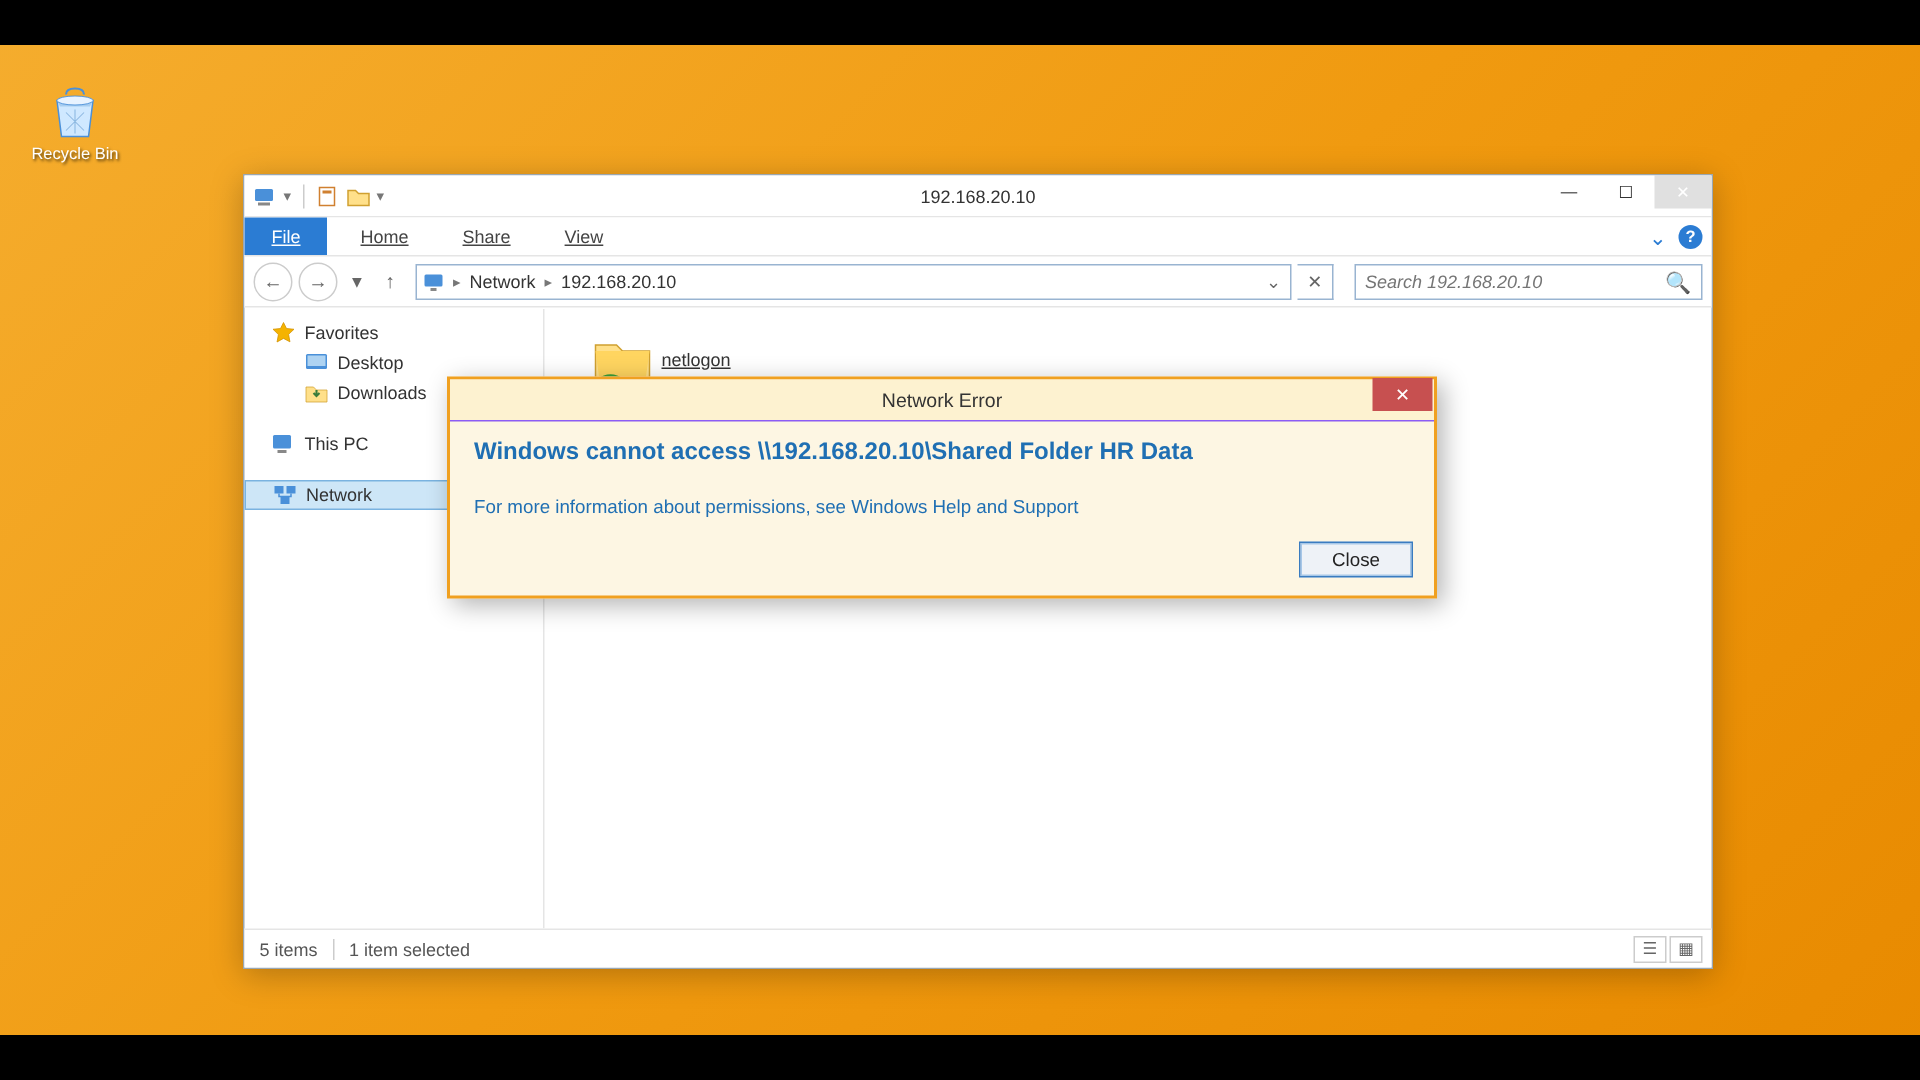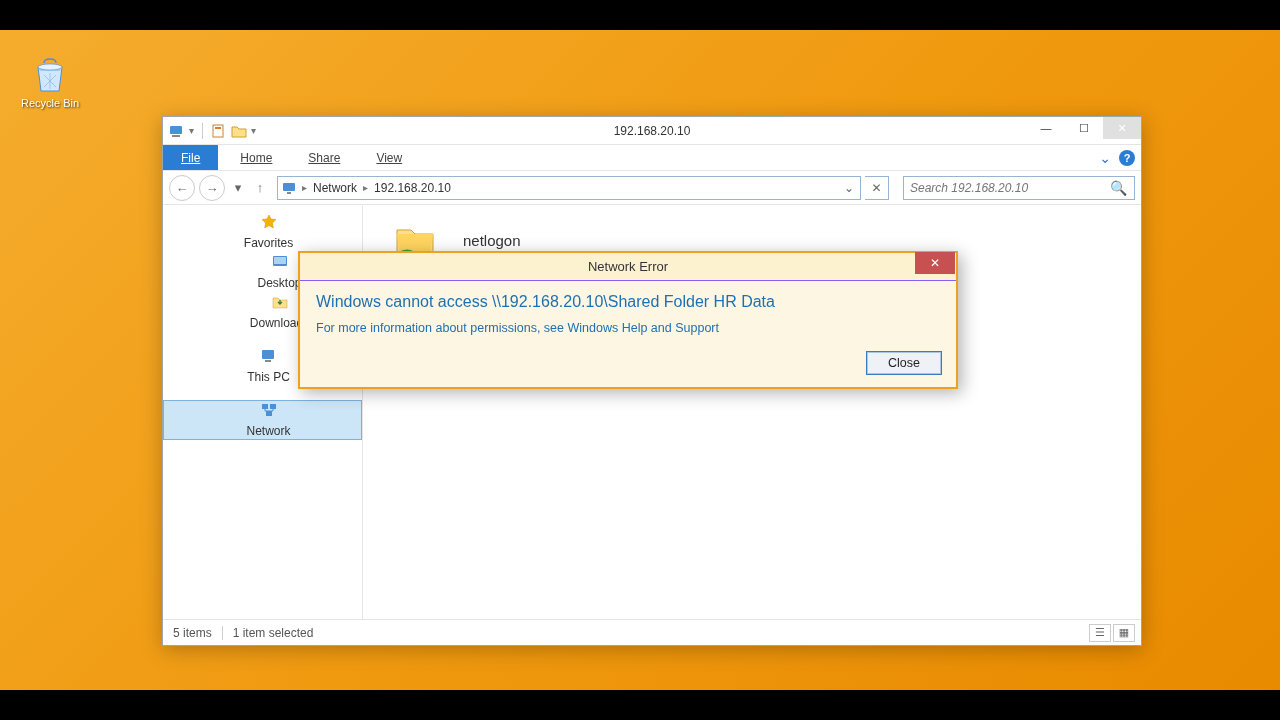--- a/index.html
+++ b/index.html
@@ -107,31 +107,31 @@
   
   
   .body-split { position: absolute; top: 89px; bottom: 26px; left: 0; right: 0; display: flex; }
   .navtree {
     width: 200px; border-right: 1px solid #e5e5e5; padding-top: 6px;
     font-size: 12px; color: #333;
   }
   .tree-group { margin-bottom: 14px; }
   .tree-item {
     display: flex; align-items: center; padding: 2px 6px 2px 22px; gap: 6px; cursor: pointer;
-    white-space: nowrap; overflow: hidden; flex-direction: column;
+    white-space: nowrap; overflow: hidden;
   }
   .tree-item.lvl1 { padding-left: 18px; }
   .tree-item.lvl2 { padding-left: 40px; }
   .tree-item.sel { background: #cde6f7; border: 1px solid #7ab3e0; padding-top:1px; padding-bottom:1px; }
   .tree-ico { width: 16px; height: 16px; flex-shrink: 0; }
   
   .content { flex: 1; position: relative; padding: 10px 20px; }
   .folder-item {
-    position: absolute; display: flex; align-items: center; gap: 26px;
-    font-size: 15px; color: #333; cursor: pointer;
+    position: absolute; display: flex; align-items: center; gap: 4px;
+    font-size: 12px; color: #333; cursor: pointer; text-decoration: underline;
   }
   .folder-item .folder-ico { width: 44px; height: 40px; position: relative; }
   
   
   .statusbar {
     position: absolute; bottom: 0; left: 0; right: 0; height: 26px;
     border-top: 1px solid #e5e5e5; background: #fff;
     display: flex; align-items: center; padding: 0 10px; font-size: 12px; color: #555;
   }
   .statusbar .sep { width: 1px; height: 14px; background: #ccc; margin: 0 10px; }
@@ -151,21 +151,21 @@
     height: 28px; background: #fdf2d0; display: flex; align-items: center; justify-content: center;
     position: relative; font-size: 13px; color: #333;
     border-bottom: 1px solid #8b5cf6;
   }
   .dlg-close {
     position: absolute; right: 1px; top: -1px; width: 40px; height: 22px;
     background: #c75050; color: #fff; display: flex; align-items: center; justify-content: center;
     font-size: 12px; cursor: pointer;
   }
   .dialog-body { padding: 12px 16px 8px; font-size: 12.5px; color: #333; }
-  .dlg-heading { color: #1f6fb3; font-size: 16px; margin-bottom: 10px; }
+  .dlg-heading { color: #1f6fb3; font-size: 16px; margin-bottom: 20px; font-weight: bold; }
   .dlg-msg { line-height: 1.4; margin-bottom: 10px; }
   .dlg-link { color: #1f6fb3; cursor: pointer; }
   .dialog-buttons {
     padding: 8px 14px 12px; text-align: right;
   }
   .dlg-btn {
     display: inline-block; min-width: 76px; padding: 4px 18px; font-size: 12.5px;
     background: #eef2f7; border: 1px solid #3a7cc0; cursor: pointer; color:#222;
     box-shadow: 0 0 0 1px #a7c7e7 inset;
   }

